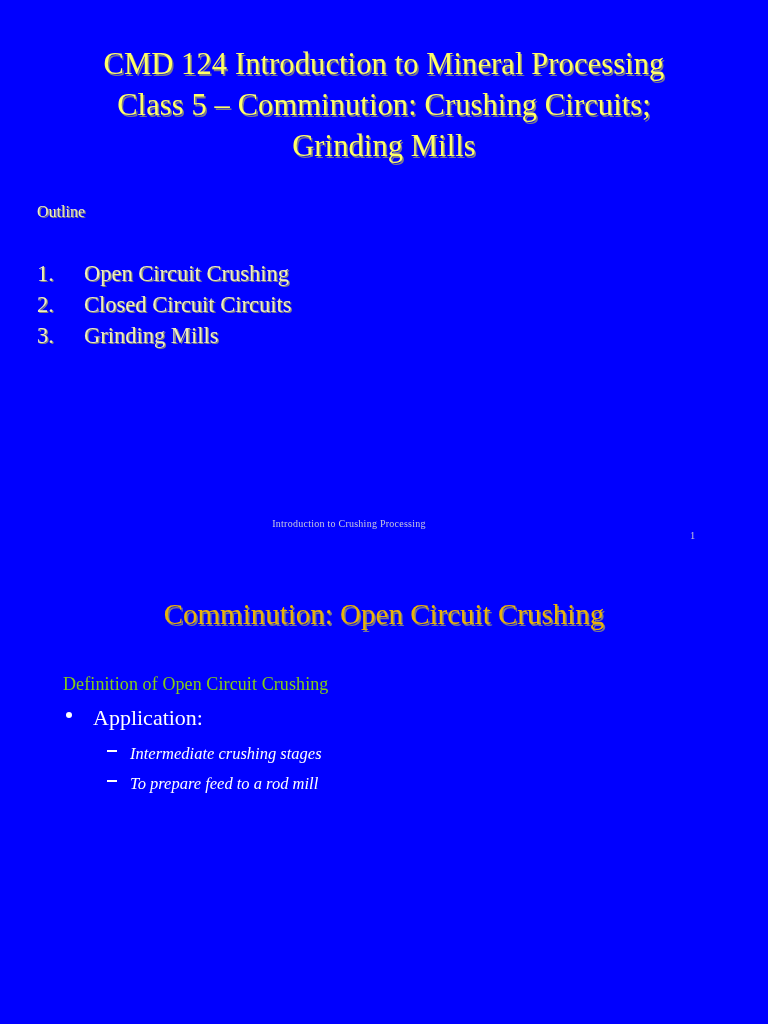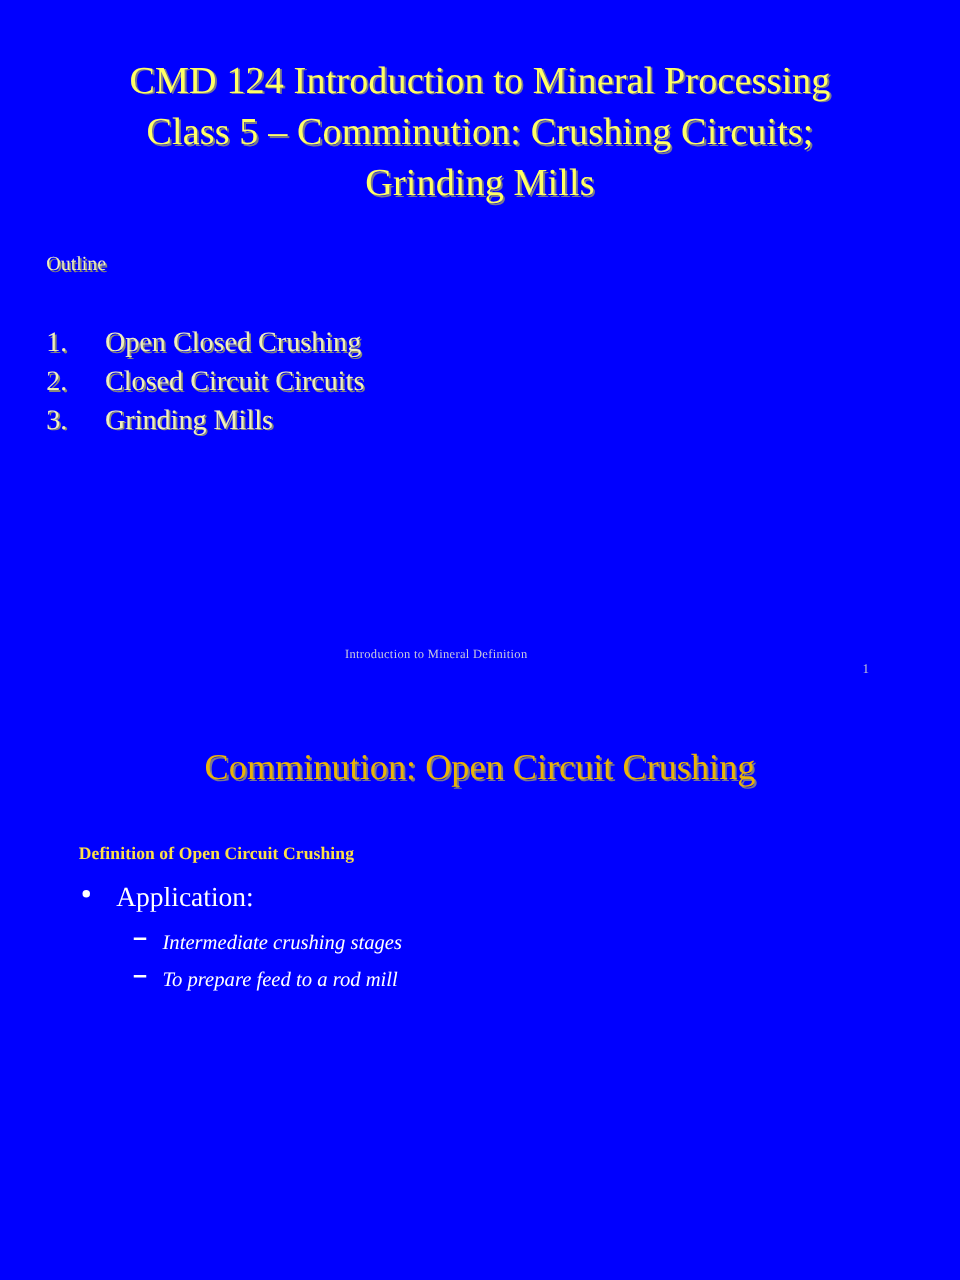--- a/index.html
+++ b/index.html
@@ -111,24 +111,24 @@
     color: #eab308;
     text-shadow: 1.5px 1.5px 0 #7a7a8c;
   }
   .s2-body {
     position: absolute;
     left: 63px;
     top: 110px;
     width: 640px;
   }
   .s2-heading {
-    font-size: 14px;
+    font-size: 18px;
     line-height: 28px;
-    font-weight: bold;
-    color: #fde047;
+    font-weight: normal;
+    color: #84cc16;
     letter-spacing: 0.1px;
     margin-bottom: 4px;
   }
   .s2-bullet {
     position: relative;
     padding-left: 30px;
     font-size: 22px;
     line-height: 31.5px;
     color: #ffffff;
   }
@@ -176,33 +176,33 @@
       <div>CMD 124 Introduction to Mineral Processing</div>
       <div>Class  5 – Comminution: Crushing Circuits;</div>
       <div>Grinding Mills</div>
     </div>
 
     <div class="s1-outline-label">Outline</div>
 
     <div class="s1-list">
       <div class="s1-list-item">
         <span class="s1-list-num">1.</span>
-        <span>Open Closed Crushing</span>
+        <span>Open Circuit Crushing</span>
       </div>
       <div class="s1-list-item">
         <span class="s1-list-num">2.</span>
         <span>Closed Circuit Circuits</span>
       </div>
       <div class="s1-list-item">
         <span class="s1-list-num">3.</span>
         <span>Grinding Mills</span>
       </div>
     </div>
 
-    <div class="s1-footer">Introduction to Mineral Definition</div>
+    <div class="s1-footer">Introduction to Crushing Processing</div>
     <div class="s1-pagenum">1</div>
   </div>
 
   <div class="slide2">
 
     <div class="s2-title">Comminution: Open Circuit Crushing</div>
 
     <div class="s2-body">
 
       <div class="s2-heading">Definition of Open Circuit Crushing</div>

